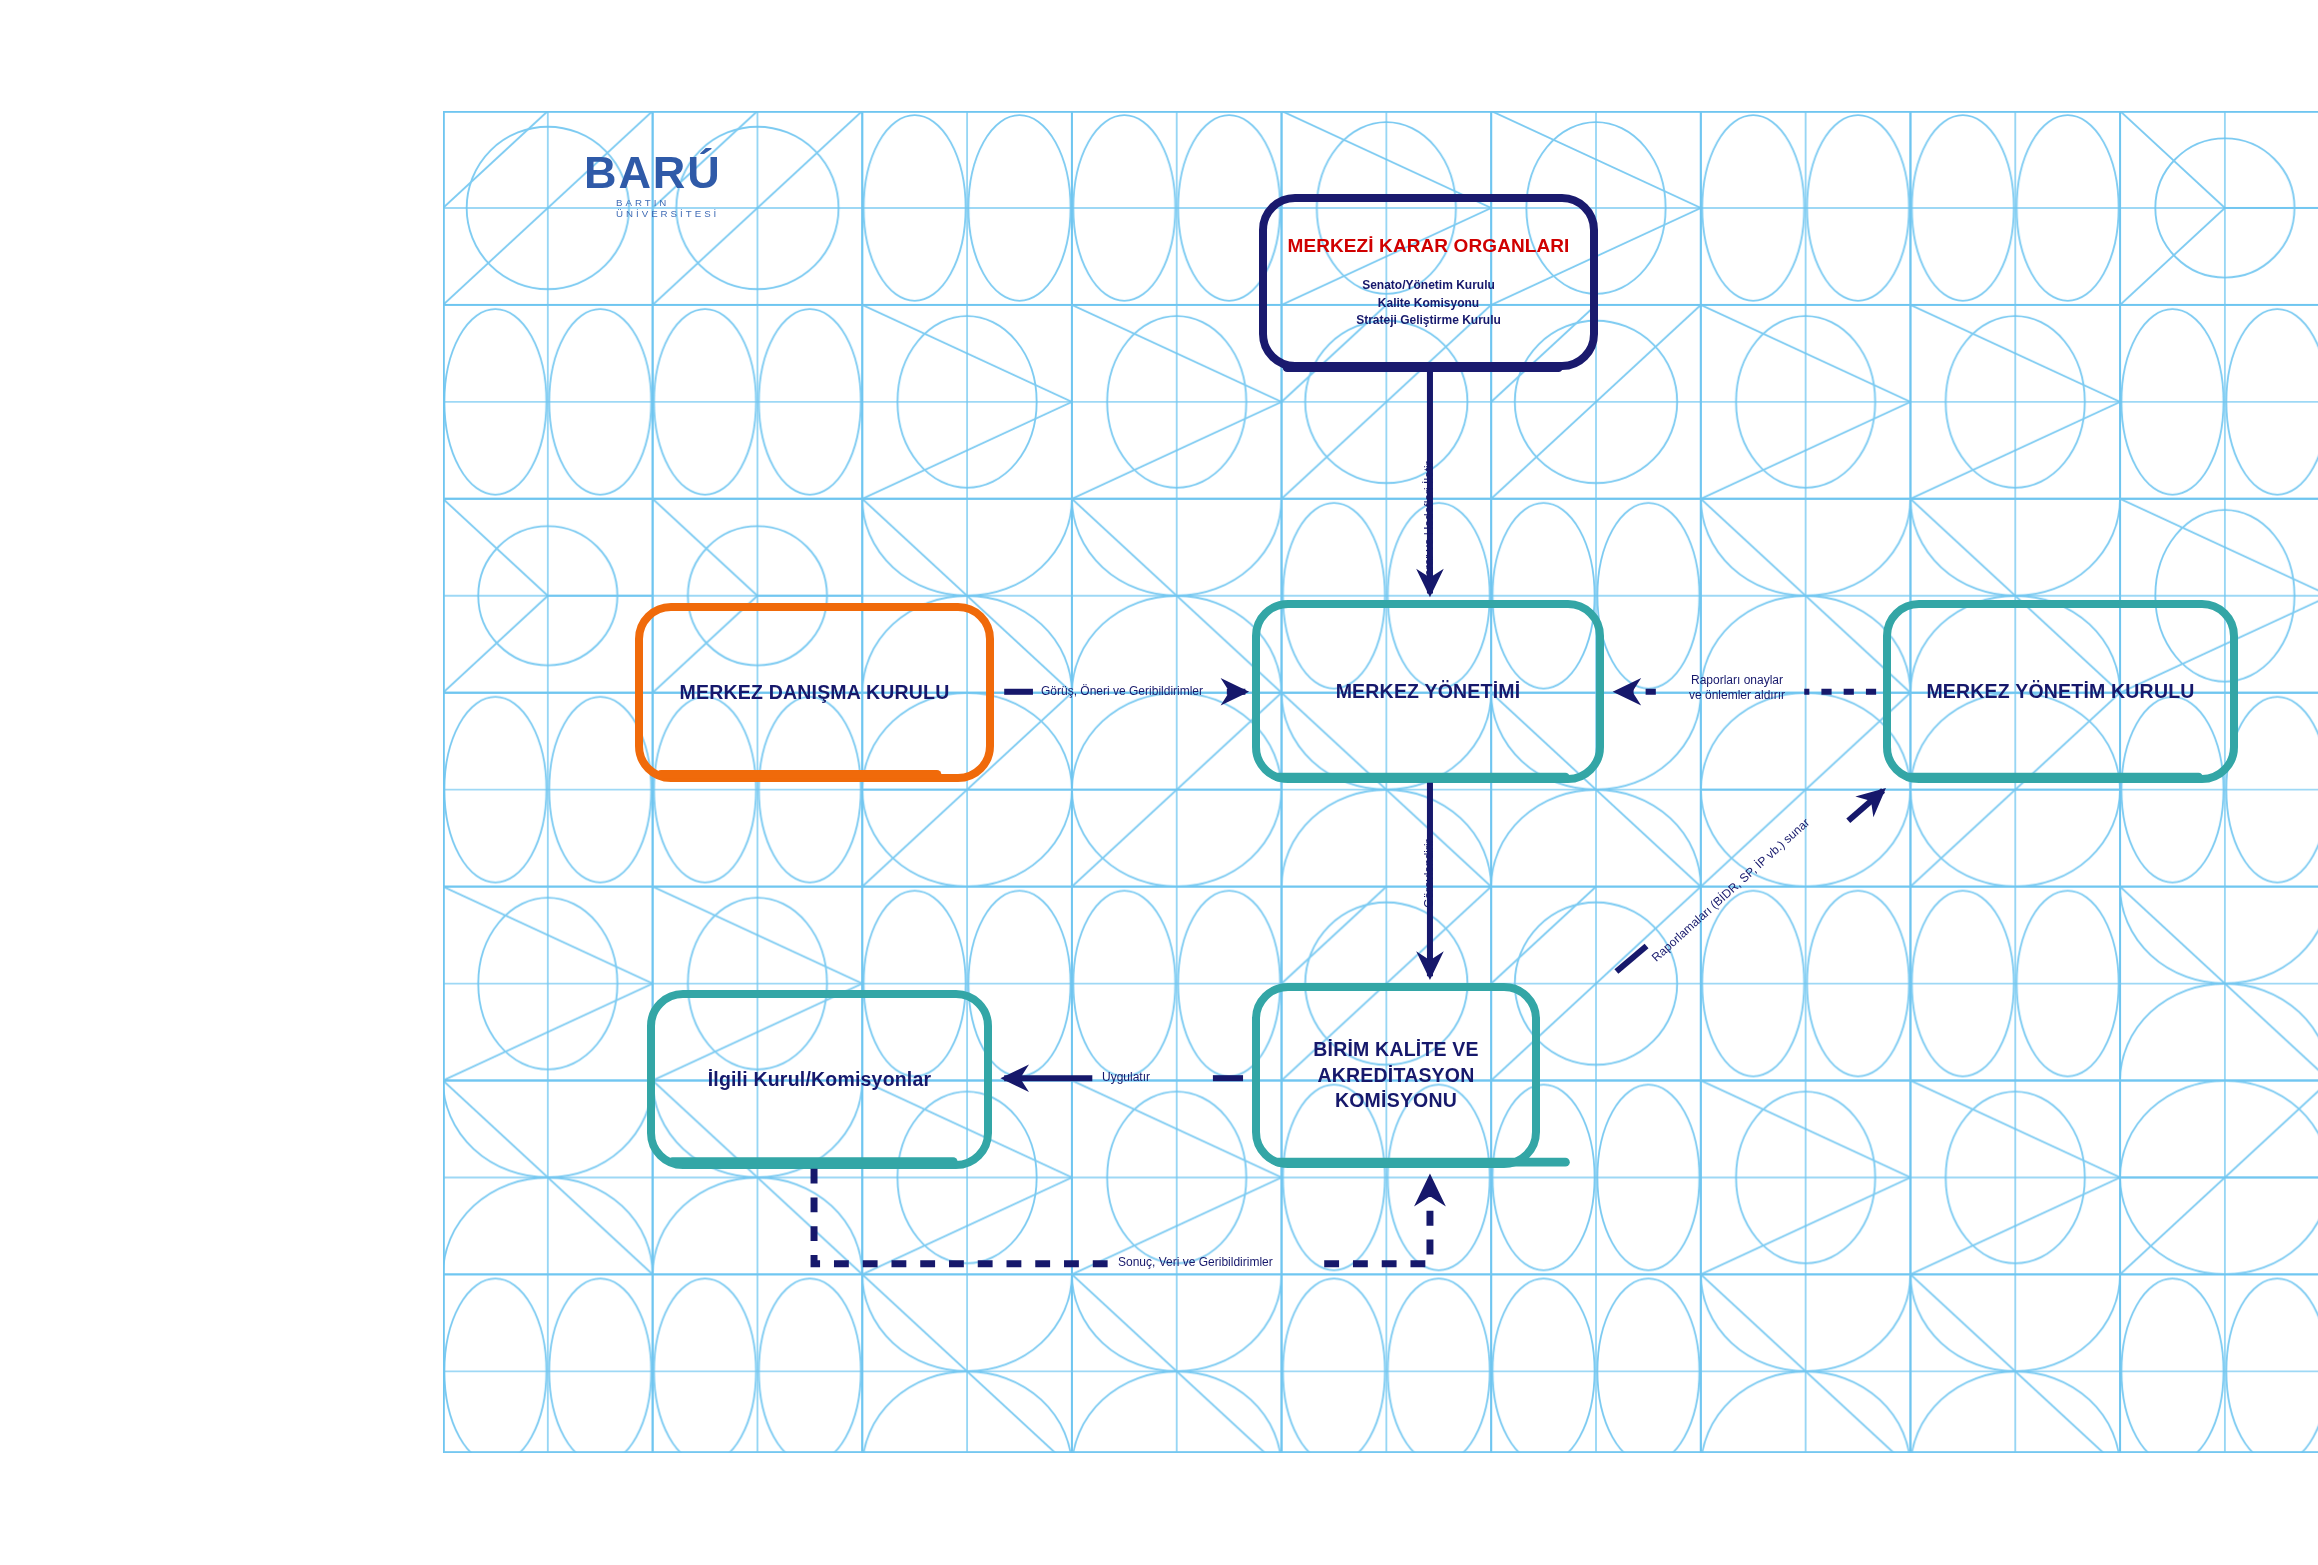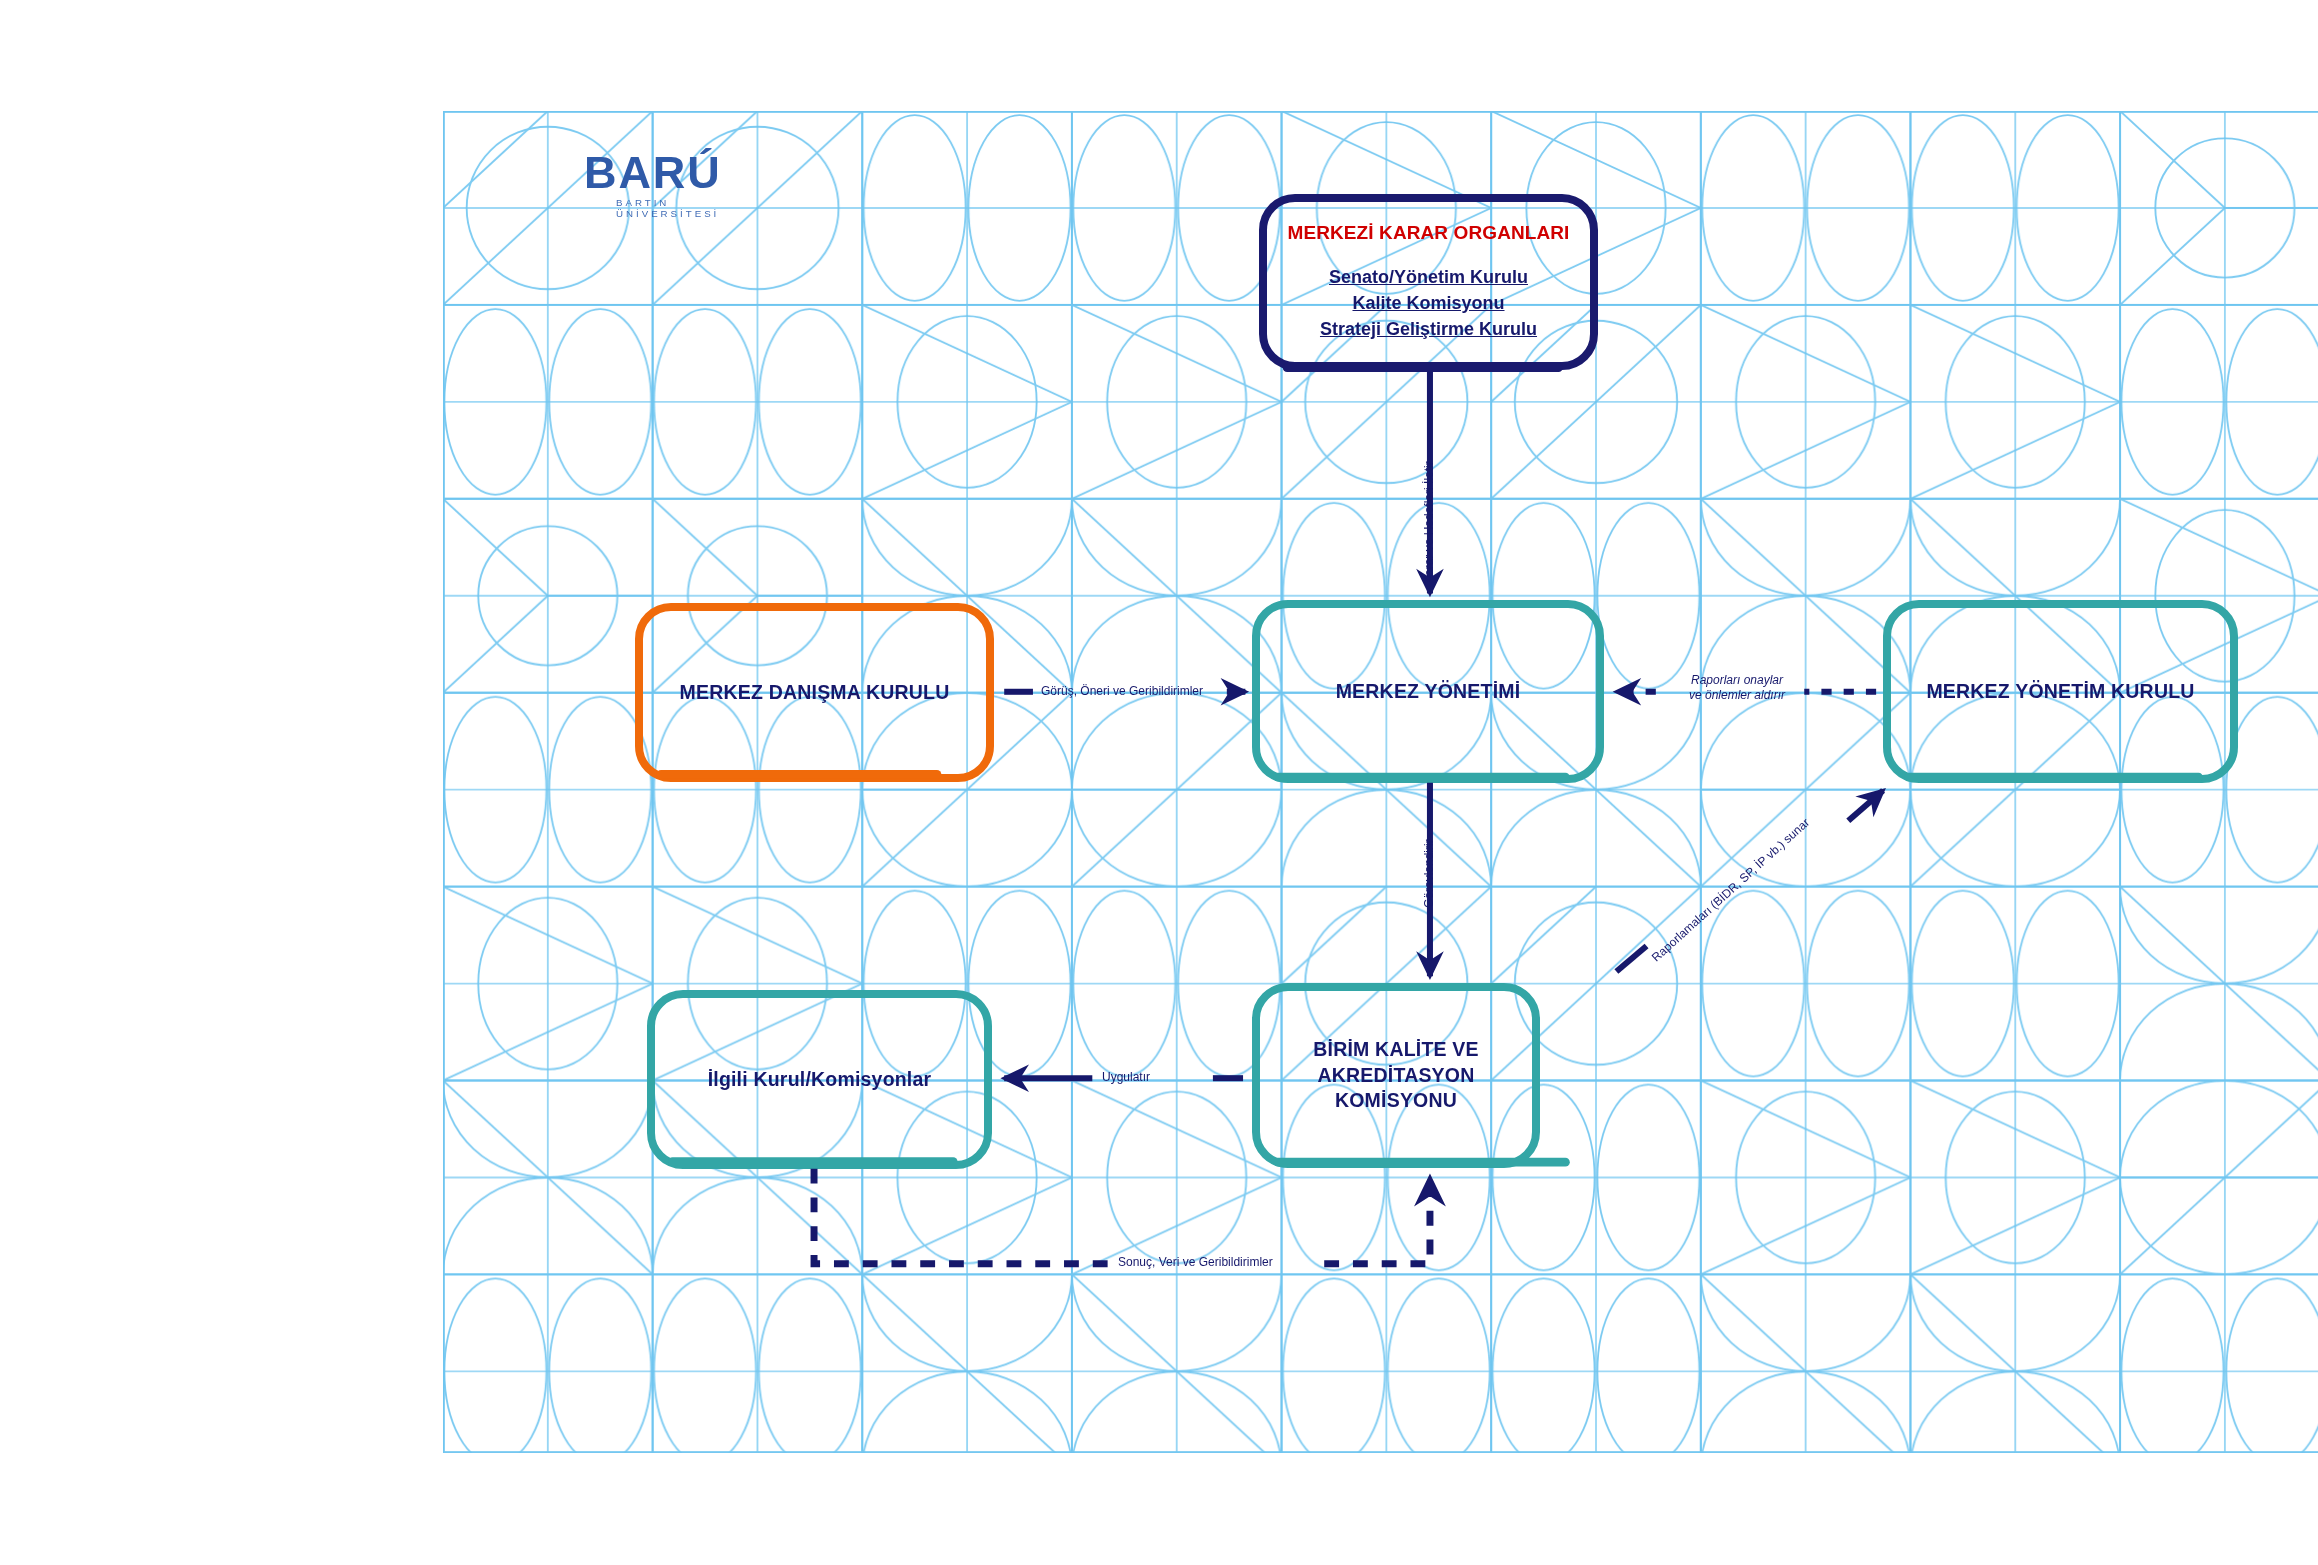--- a/index.html
+++ b/index.html
@@ -17,21 +17,21 @@
      font-weight:bold;font-size:24px;line-height:1.27;letter-spacing:0.2px;}
 
   .node{position:absolute;box-sizing:border-box;display:flex;align-items:center;justify-content:center;
         text-align:center;border-radius:36px;}
   .node .inner{padding:0 16px;width:100%;}
   .node-title{font-weight:bold;font-size:19.5px;color:#16186B;letter-spacing:0.2px;line-height:1.3;}
 
   
   #node-merkezi{left:816px;top:83px;width:339px;height:176px;border:8.8px solid #1A1A6E;}
   #node-merkezi .hdr{font-weight:bold;font-size:19px;color:#D00000;letter-spacing:0.1px;}
-  #node-merkezi .lines{margin-top:20.4px;font-weight:bold;font-size:18px;color:#16186B;line-height:1.45;text-decoration:underline;}
+  #node-merkezi .lines{margin-top:20.4px;font-weight:bold;font-size:12px;color:#16186B;line-height:1.45;}
 
   #node-danisma{left:192px;top:492px;width:359px;height:179px;border:8.8px solid #F06A0A;}
   #node-yonetimi{left:809px;top:489px;width:352px;height:183px;border:8.8px solid #33A6A6;}
   #node-yk{left:1440px;top:489px;width:355px;height:183px;border:8.8px solid #33A6A6;}
   #node-ilgili{left:204px;top:879px;width:345px;height:179px;border:8.8px solid #33A6A6;}
   #node-birim{left:809px;top:872px;width:288px;height:185px;border:8.8px solid #33A6A6;}
 
   .edge-label{position:absolute;color:#16186B;font-size:12px;line-height:1.28;white-space:nowrap;}
   .edge-label.two{white-space:normal;text-align:center;}
   .edge-label.rot90{transform:rotate(-90deg);transform-origin:left top;}
@@ -260,21 +260,21 @@
     <path d="M1400 2085 L1210 2085" stroke="#16186B" stroke-width="13" fill="none" marker-end="url(#ah)"></path>
 
     <path d="M800 2280 L800 2485 L1435 2485" stroke="#16186B" stroke-width="15" fill="none" stroke-dasharray="32 30"></path>
     <path d="M1900 2485 L2128 2485 L2128 2300" stroke="#16186B" stroke-width="15" fill="none" stroke-dasharray="32 30" marker-end="url(#ah)"></path>
   </svg>
 
   <div class="edge-label rot90" style="left:979px;top:473px;">Karar ve Hedefleri İletir</div>
 
   <div class="edge-label" style="left:598px;top:573px;">Görüş, Öneri ve Geribildirimler</div>
 
-  <div class="edge-label two" style="left:1227px;top:562px;width:134px;font-style:italic;">
+  <div class="edge-label two" style="left:1227px;top:562px;width:134px;">
     <div>Raporları onaylar</div>
     <div>ve önlemler aldırır</div>
   </div>
 
   <div class="edge-label rotdiag" style="left:1206px;top:843px;">Raporlamaları (BİDR, SP, İP vb.) sunar</div>
 
   <div class="edge-label rot90" style="left:979px;top:797px;">Görevlendirir</div>
 
   <div class="edge-label" style="left:659px;top:959px;">Uygulatır</div>
 

